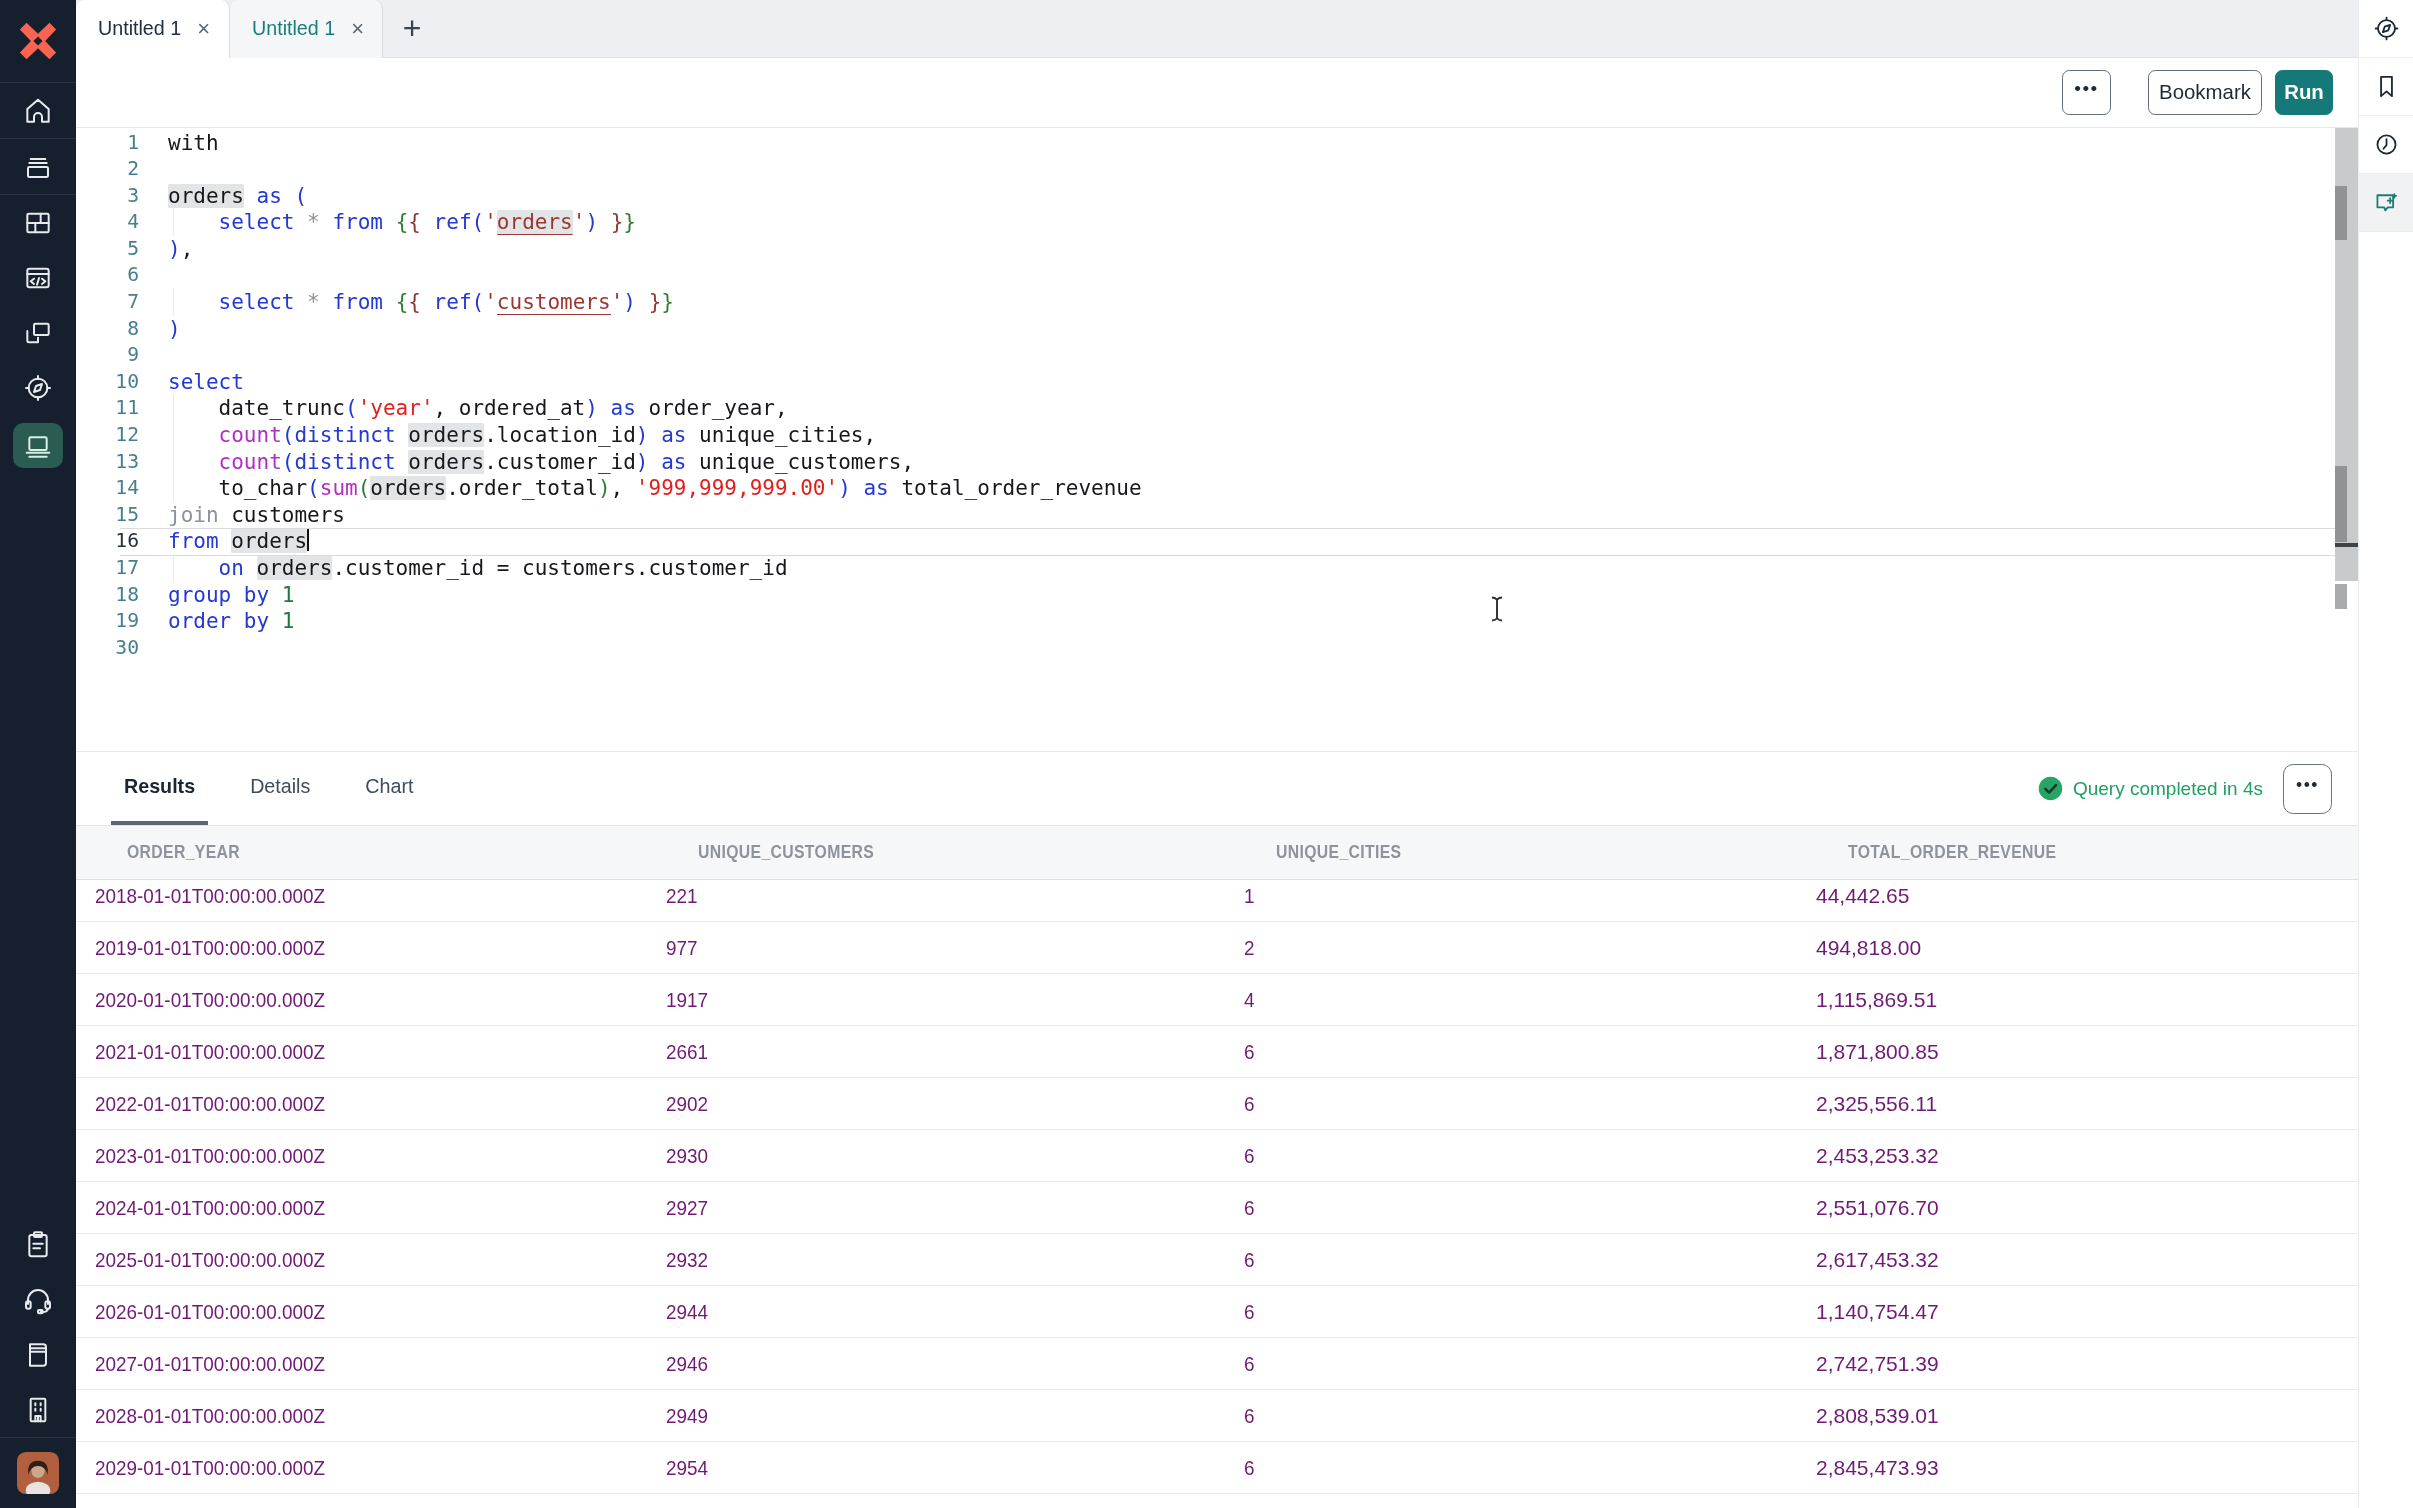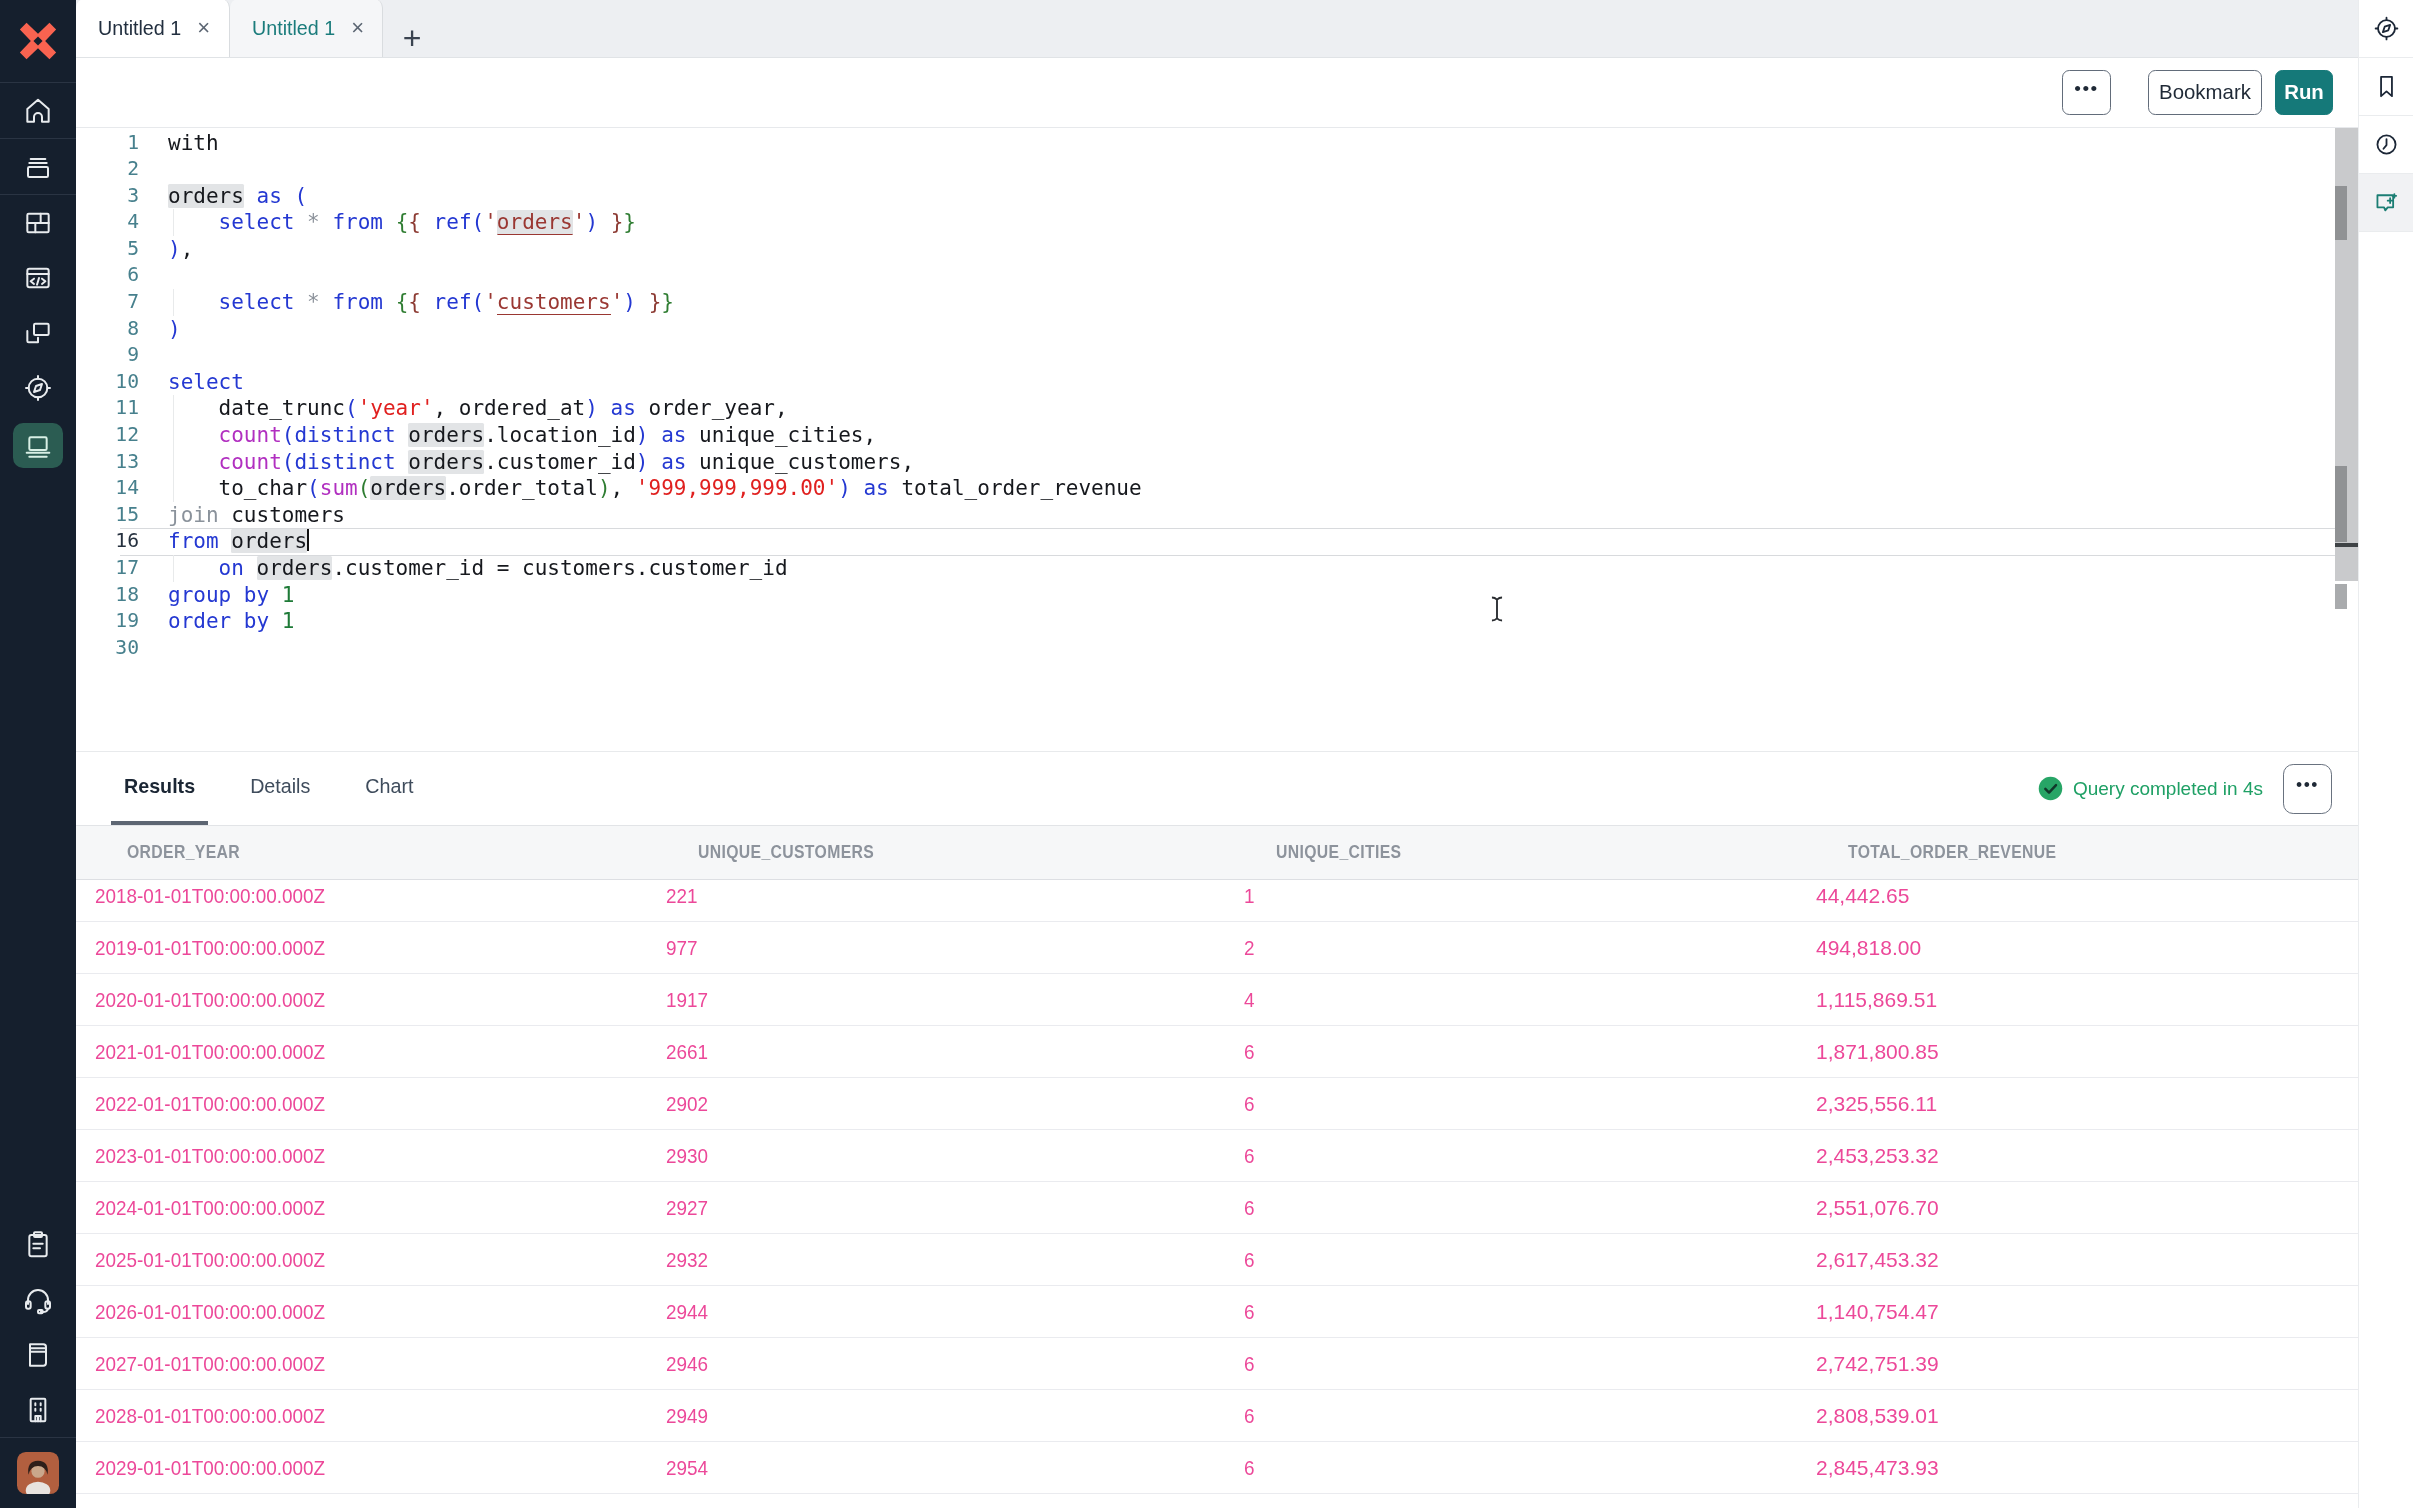--- a/index.html
+++ b/index.html
@@ -13,21 +13,21 @@
   .rail-sep { width:76px; height:0; border-top:1.5px solid #2a3443; }
   .rail-btn { width:76px; height:55px; display:flex; align-items:center; justify-content:center; cursor:pointer; }
   .rail-btn svg { width:32px; height:32px; stroke:#e8ebee; stroke-width:3; fill:none; stroke-linecap:round; stroke-linejoin:round; }
   .rail-btn.active-cell { height:61px; }
   .rail-btn.active-cell .pill { width:50px; height:45px; background:#2b5c52; border-radius:10.2px; display:flex; align-items:center; justify-content:center; }
   .rail-btn.active-cell svg { stroke:#d8efe5; }
   .rail-spacer { flex:1; }
   .avatar-wrap { width:76px; height:70px; display:flex; align-items:center; justify-content:center; }
 
   
-  .tabbar { position:absolute; left:76px; top:0; width:2282px; height:58px; background:#edeff2; border-bottom:0.7px solid #e0e3e6; display:flex; align-items:flex-end; }
+  .tabbar { position:absolute; left:76px; top:0; width:2282px; height:58px; background:#edeff2; border-bottom:0.7px solid #e0e3e6; display:flex; align-items:center; }
   .tab { height:58px; display:flex; align-items:center; padding:0 17.5px 0 22px; border-radius:8.7px 8.7px 0 0; border-right:0.7px solid #d9dcdf; }
   .tab-1 { width:154px; background:#ffffff; }
   .tab-2 { width:153px; background:#f5f6f8; }
   .tab-label { font-size:19.7px; color:#222f3f; }
   .tab-2 .tab-label { color:#1b7c7c; }
   .tab-close { margin-left:16px; font-size:22px; color:#5c6673; line-height:1; cursor:pointer; }
   .tab-new { width:58px; display:flex; align-items:center; justify-content:center; font-size:32px; font-weight:300; color:#3a4350; cursor:pointer; }
 
   
   .toolbar { position:absolute; left:76px; top:58px; width:2282px; height:70px; background:#fff; border-bottom:0.7px solid #e7e9ec; display:flex; align-items:center; justify-content:flex-end; gap:13px; padding-right:25px; }
@@ -75,21 +75,21 @@
   .rtab { display:flex; align-items:center; padding:0 13px; margin-right:29px; font-size:19.7px; color:#3f4c5c; border-bottom:4.4px solid transparent; cursor:pointer; }
   .rtab.active { color:#1b2634; font-weight:700; border-bottom-color:#5d6673; }
   .rstatus { position:absolute; right:95px; top:0; height:73px; display:flex; align-items:center; gap:10.2px; }
   .rstatus-text { font-size:19px; color:#1fa065; }
   .rmore { position:absolute; right:26px; top:11.7px; width:49px; height:50px; border:1.5px solid #69727f; border-radius:10.2px; background:#fff; display:flex; align-items:center; justify-content:center; font-size:17.5px; letter-spacing:1.5px; color:#1f2936; padding-bottom:5.8px; cursor:pointer; }
 
   .thead { position:absolute; left:0; top:73px; right:0; height:55px; background:#f6f7f8; border-top:0.7px solid #e2e4e7; border-bottom:0.7px solid #dddfe3; display:grid; grid-template-columns:571px 578px 572px auto; align-items:center;padding-left:32px; }
   .thcell { padding-left:19px; font-size:17.5px; font-weight:600; letter-spacing:0.4px; color:#8d939c; white-space:nowrap; }
   .tbody { position:absolute; left:0; top:118px; right:0; bottom:0; overflow:hidden; }
   .trow { display:grid; grid-template-columns:571px 578px 572px auto; height:52px; align-items:center; border-bottom:0.7px solid #eaebef; }
-  .tcell { padding-left:19px; font-size:21px; color:#ec4899; white-space:nowrap; }
+  .tcell { padding-left:19px; font-size:21px; color:#701a75; white-space:nowrap; }
   .cond { display:inline-block; transform:scaleX(0.9); transform-origin:0 50%; }
 
   
   .right-rail { position:absolute; left:2358px; top:0; width:55px; height:1508px; background:#ffffff; border-left:0.7px solid #eaecee; }
   .rr-cell { width:55px; height:58px; display:flex; align-items:center; justify-content:center; border-bottom:0.7px solid #eaecee; cursor:pointer; }
   .rr-cell svg { width:29px; height:29px; stroke:#1c2737; stroke-width:3; fill:none; stroke-linecap:round; stroke-linejoin:round; }
   .rr-cell.ai { background:#f1f2f4; }
   .rr-cell.ai svg { stroke:#1b7e73; }
 </style>
 </head>

